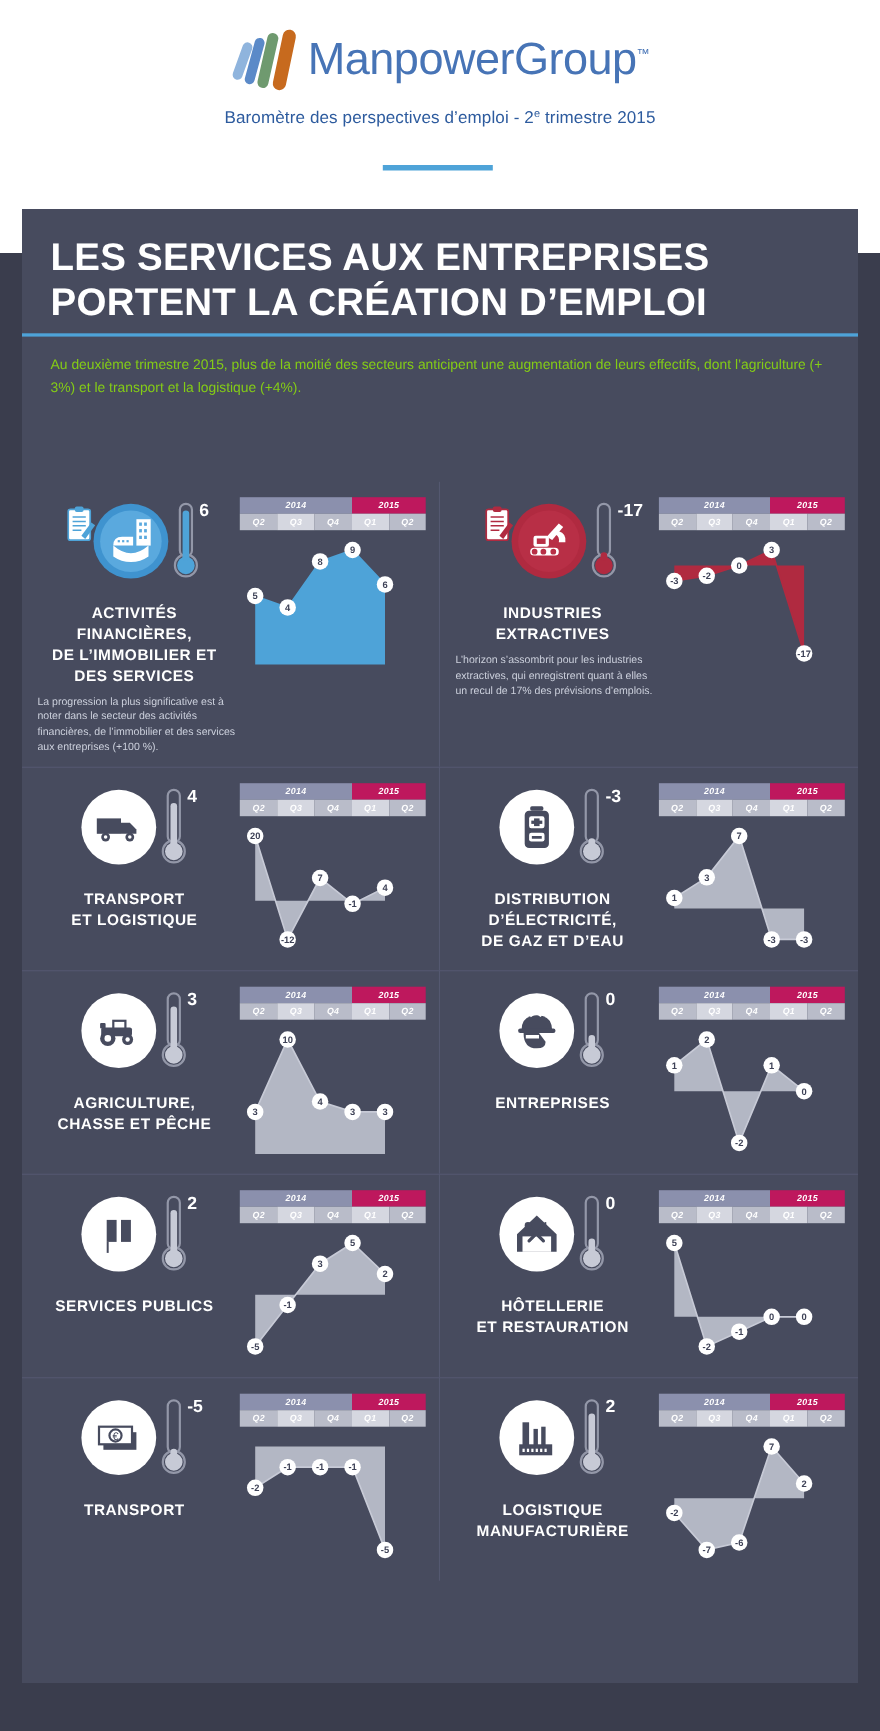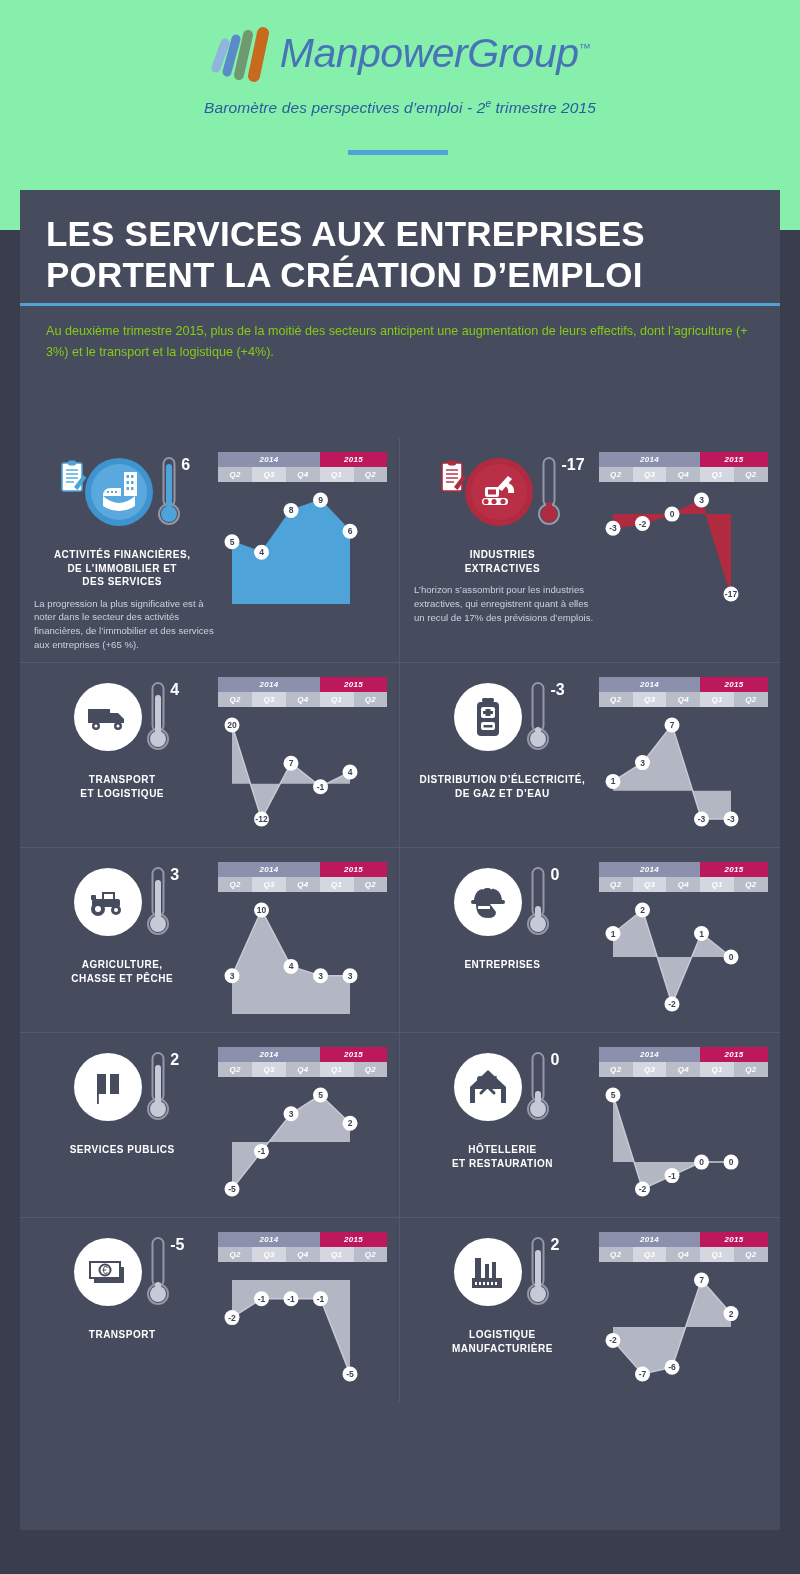--- a/index.html
+++ b/index.html
@@ -14,22 +14,21 @@
     position: relative;
     width: 800px;
     height: 1574px;
     background: #3a3d4d;
   }
   
   .header {
     position: absolute;
     left: 0; top: 0;
     width: 800px; height: 230px;
-    background: #86efac;
-    font-style: italic;
+    background: #ffffff;
   }
   .logo-wrap {
     position: absolute;
     left: 0; top: 22px;
     width: 800px;
     display: flex;
     align-items: center;
     justify-content: center;
   }
   .logo-mark { width: 62px; height: 62px; margin-right: 8px; }
@@ -131,21 +130,21 @@
     position: absolute;
     left: 24px; top: 0px;
     color: #ffffff;
     font-size: 16px;
     font-weight: 700;
     white-space: nowrap;
   }
   .sector-name {
     margin-top: 8px;
     color: #ffffff;
-    font-size: 10px;
+    font-size: 14px;
     font-weight: 700;
     letter-spacing: 0.5px;
     text-align: center;
     line-height: 1.35;
     white-space: pre-line;
   }
   .sector-desc {
     margin-top: 8px;
     color: #ccd0dc;
     font-size: 9.6px;
@@ -254,21 +253,21 @@
       <circle cx="12" cy="58" r="10" fill="none" stroke="#9397a8" stroke-width="2"></circle>
       <circle cx="12" cy="58" r="8" fill="#4ea3d8"></circle>
       <rect x="9" y="8" width="6" height="46" rx="3" fill="#4ea3d8"></rect>
     </svg>
     <div class="thermo-val">6</div>
   </div>
           </div>
           <div class="sector-name">ACTIVITÉS FINANCIÈRES,
 DE L’IMMOBILIER ET
 DES SERVICES</div>
-          <div class="sector-desc">La progression la plus significative est à noter dans le secteur des activités financières, de l’immobilier et des services aux entreprises (+65 %).</div>
+          <div class="sector-desc">La progression la plus significative est à noter dans le secteur des activités financières, de l’immobilier et des services aux entreprises (+100 %).</div>
         </div>
         <div class="chart-col">
           <table class="qtable">
     <tbody>
                     <tr>
       <td class="y2014 hdr-label" colspan="3">2014</td>
       <td class="y2015 hdr-label" colspan="2">2015</td>
     </tr>
     <tr>
       <td class="qa">Q2</td>

